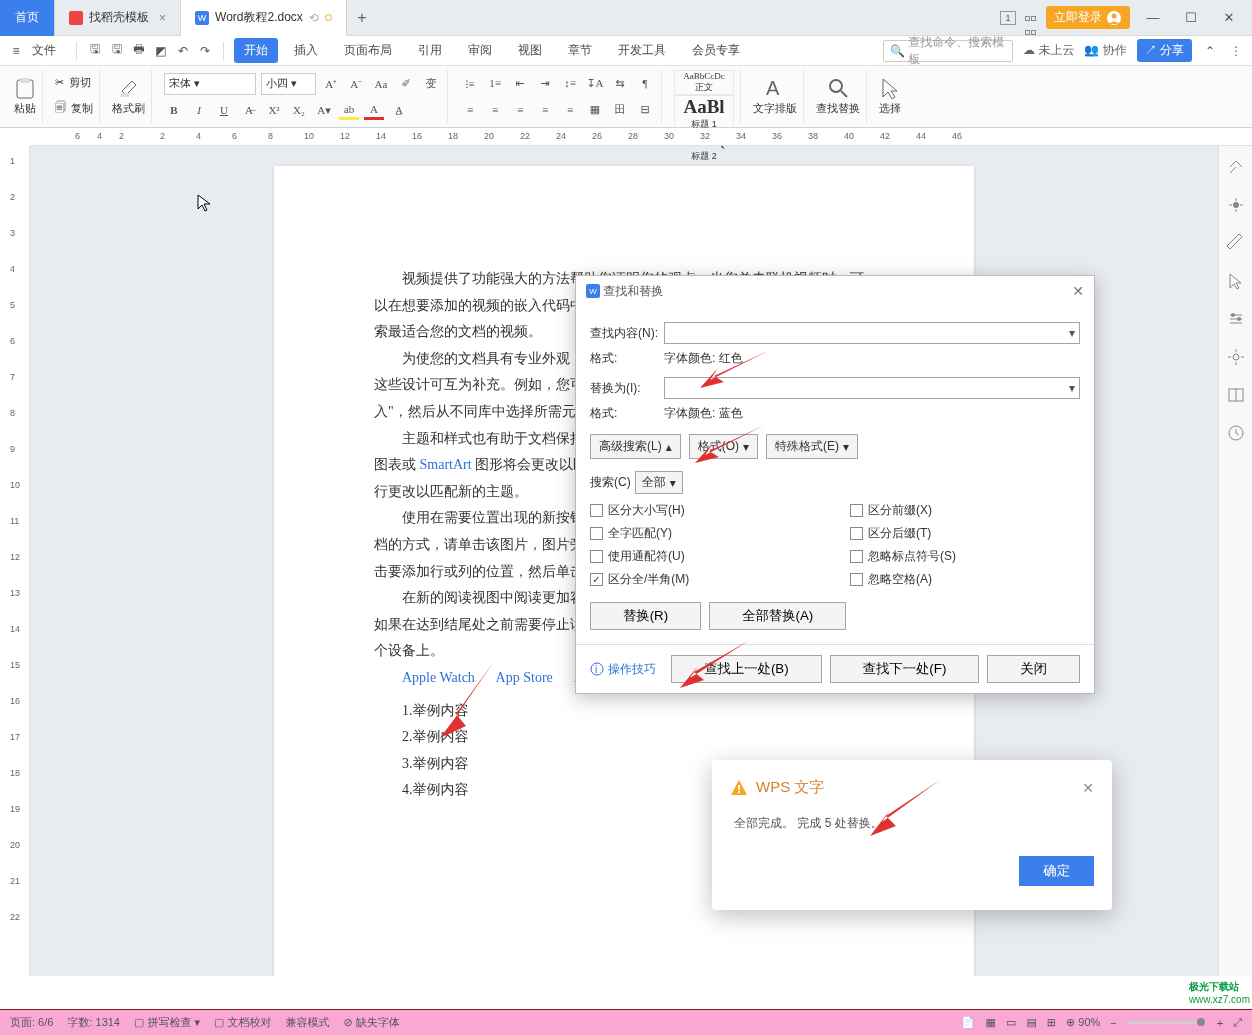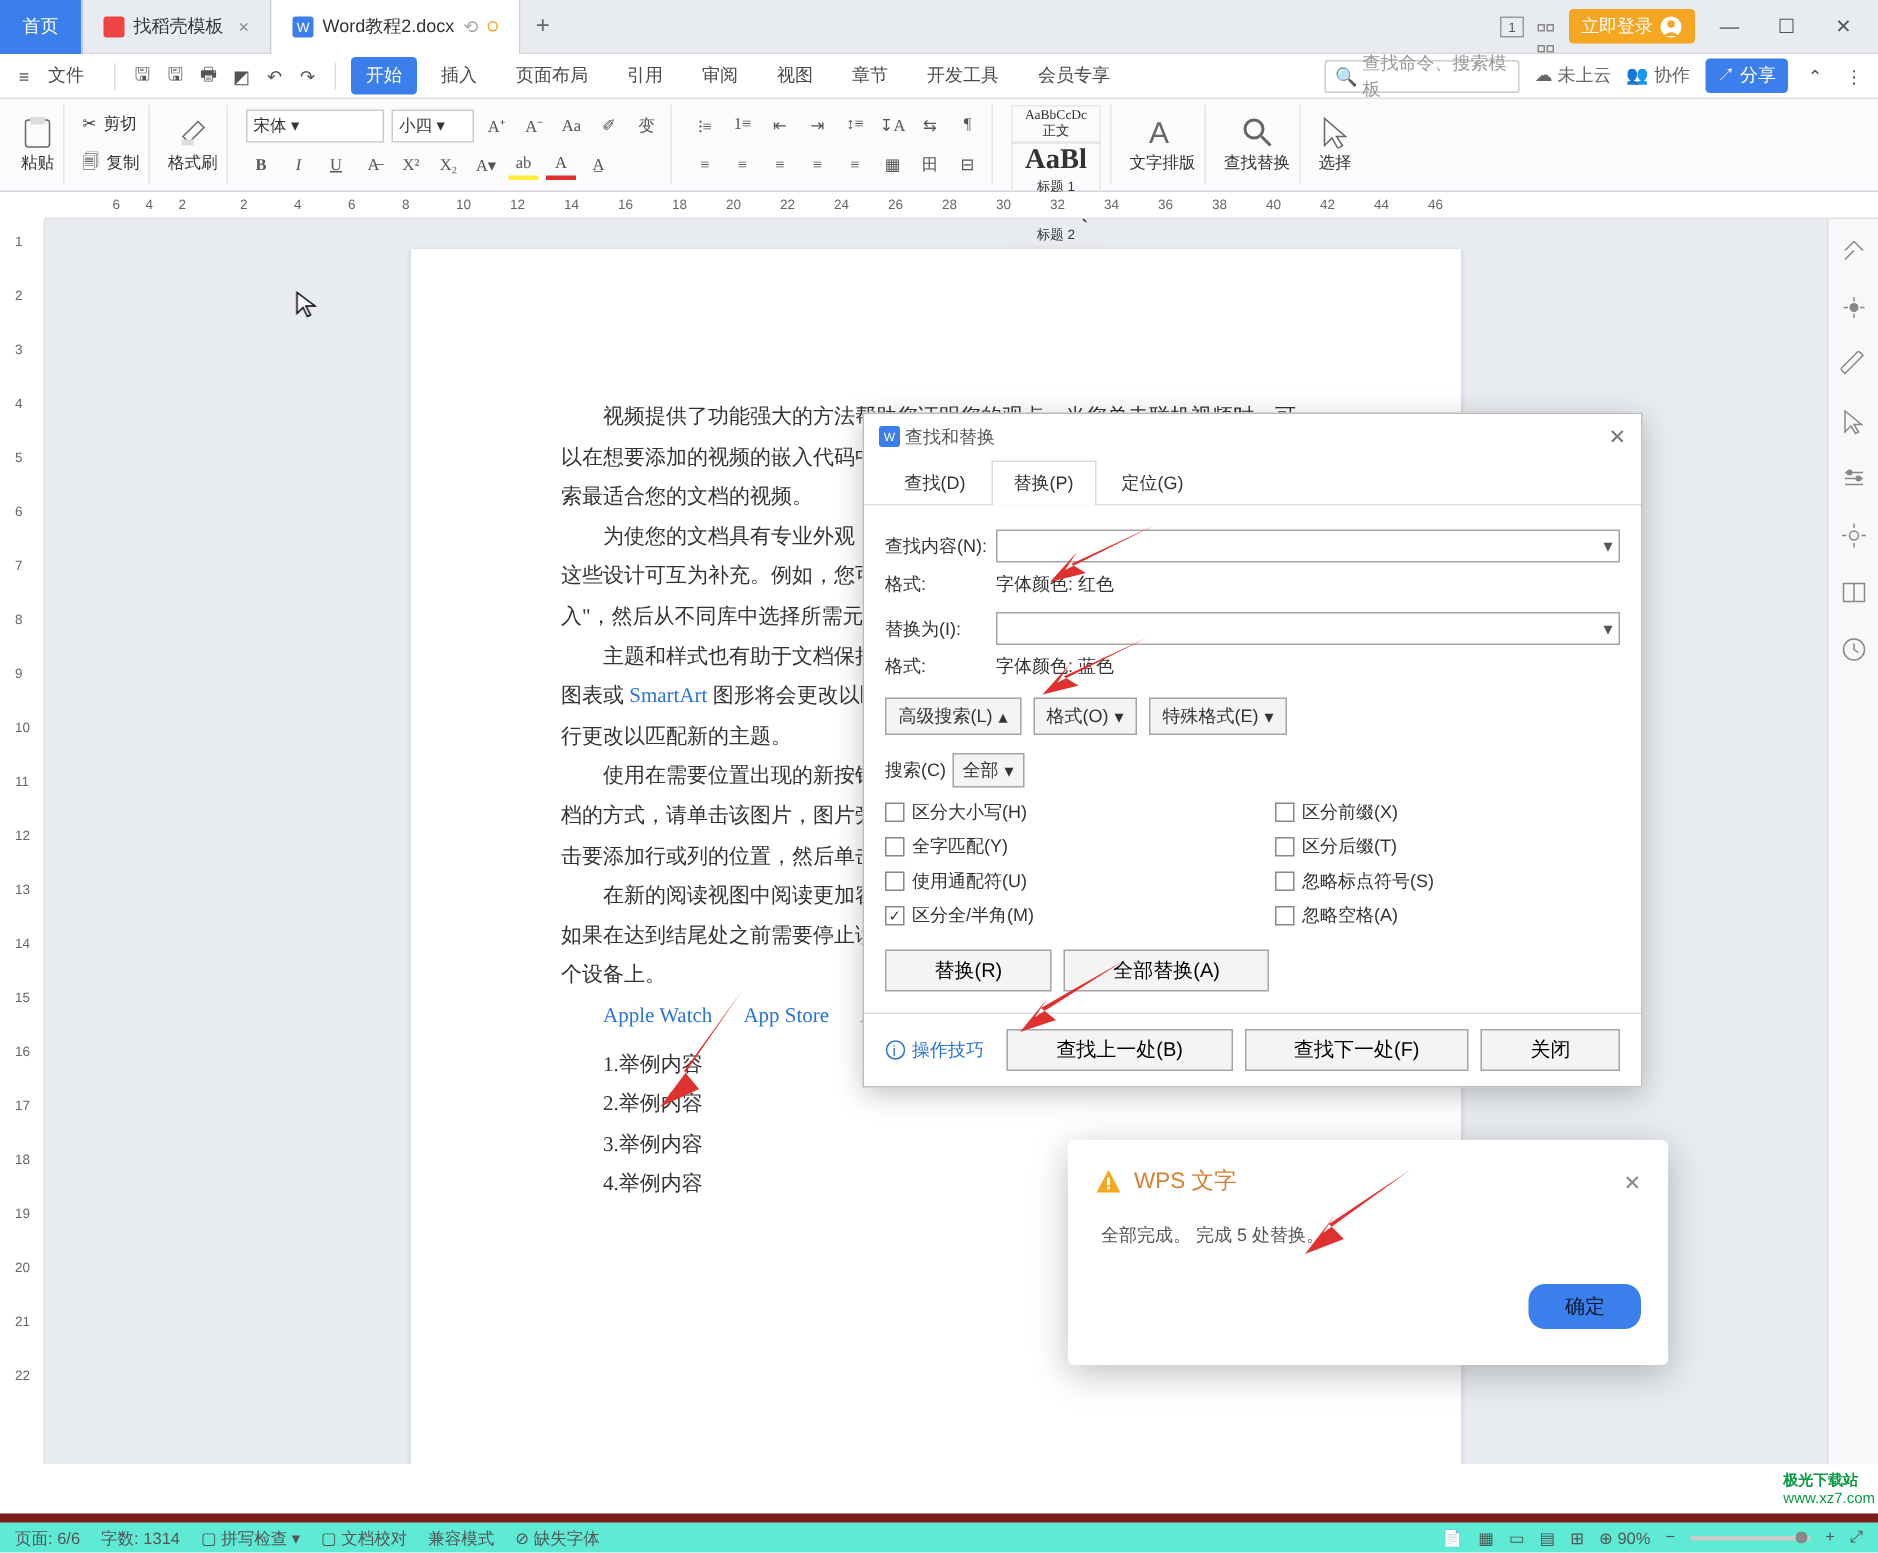--- a/index.html
+++ b/index.html
@@ -80,28 +80,28 @@
 .dlg-footer { border-top: 1px solid #ddd; padding: 10px 14px; display: flex; align-items: center; }
 .tip-link { color: #2a72d6; display: flex; align-items: center; gap: 4px; }
 .dlg-footer .right { margin-left: auto; display: flex; gap: 8px; }
 
 
 .msgbox { position: absolute; left: 712px; top: 760px; width: 400px; height: 150px; background: #fff; border-radius: 4px; box-shadow: 0 6px 24px rgba(0,0,0,0.25); padding: 18px; }
 .msg-title { display: flex; align-items: center; gap: 8px; color: #d6802f; font-size: 15px; font-weight: 500; }
 .msg-title .warn { width: 18px; height: 18px; }
 .msg-close { margin-left: auto; color: #888; font-size: 14px; }
 .msg-body { margin: 18px 0 24px 4px; color: #555; }
-.msg-ok { background: #3a7feb; color: #0f172a; border: none; padding: 6px 24px; border-radius: 11px; float: right; cursor: pointer; }
+.msg-ok { background: #3a7feb; color: #ffffff; border: none; padding: 6px 24px; border-radius: 0; float: right; cursor: pointer; }
 
 
 .right-rail { width: 34px; background: #f6f8fa; border-left: 1px solid #e0e0e0; display: flex; flex-direction: column; align-items: center; gap: 20px; padding-top: 12px; color: #888; }
 .rail-ico { width: 18px; height: 18px; }
 
 
-.statusbar { position: absolute; bottom: 0; left: 0; right: 0; height: 26px; background: #5eead4; border-top: 6px solid #7f1d1d; display: flex; align-items: center; padding: 0 10px; gap: 14px; font-size: 11px; color: #555; }
+.statusbar { position: absolute; bottom: 0; left: 0; right: 0; height: 26px; background: #f9a8d4; border-top: 1px solid #7f1d1d; display: flex; align-items: center; padding: 0 10px; gap: 14px; font-size: 11px; color: #555; }
 .statusbar .right { margin-left: auto; display: flex; align-items: center; gap: 10px; }
 .zoom-track { width: 80px; height: 3px; background: #ccc; position: relative; }
 .zoom-track::after { content: ''; position: absolute; width: 8px; height: 8px; background: #888; border-radius: 50%; left: 70px; top: -3px; }
 
 
 .arrow { position: absolute; pointer-events: none; }
 .arrow svg path { fill: #e03131; }
 
 
 .cur { position: absolute; left: 197px; top: 194px; width: 14px; height: 18px; }
@@ -409,25 +409,20 @@
       </svg>
   </div>
 </div>
 
 <div class="dialog">
   <div class="dlg-title">
     <span class="icon ico-blue" style="width:14px;height:14px;font-size:8px">W</span>&nbsp;
     <span>查找和替换</span>
     <span class="close">✕</span>
   </div>
-  <div class="dlg-tabs">
-    <div class="dlg-tab">查找(D)</div>
-    <div class="dlg-tab active">替换(P)</div>
-    <div class="dlg-tab">定位(G)</div>
-  </div>
   <div class="dlg-body">
     <div class="field-row">
       <label>查找内容(N):</label>
       <div class="combo">▾</div>
     </div>
     <div class="field-row">
       <label>格式:</label>
       <span>字体颜色: 红色</span>
     </div>
     <div class="field-row" style="margin-top:10px">

